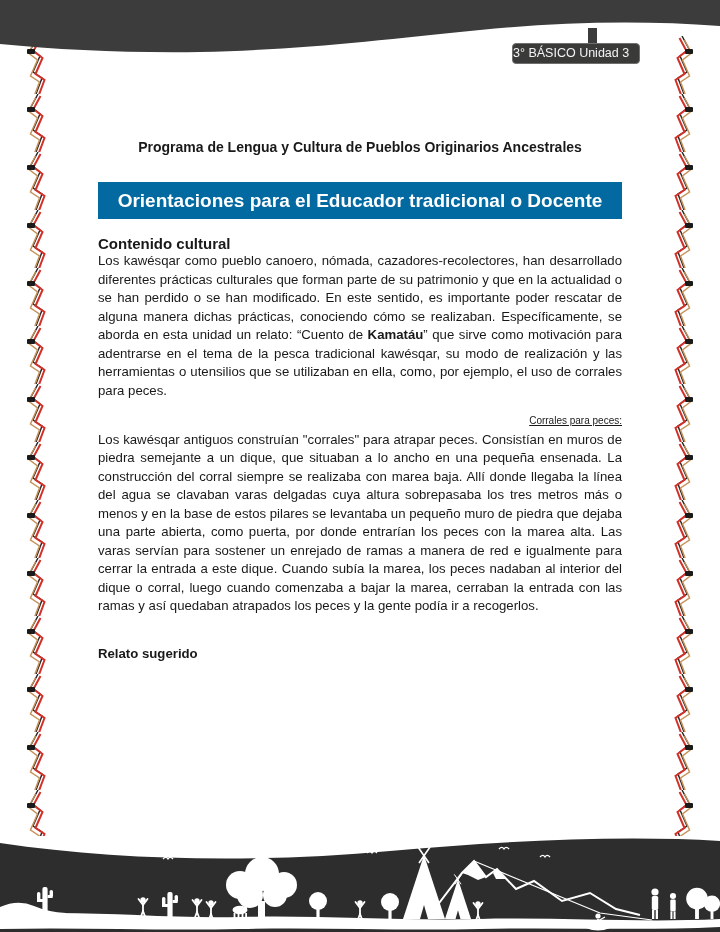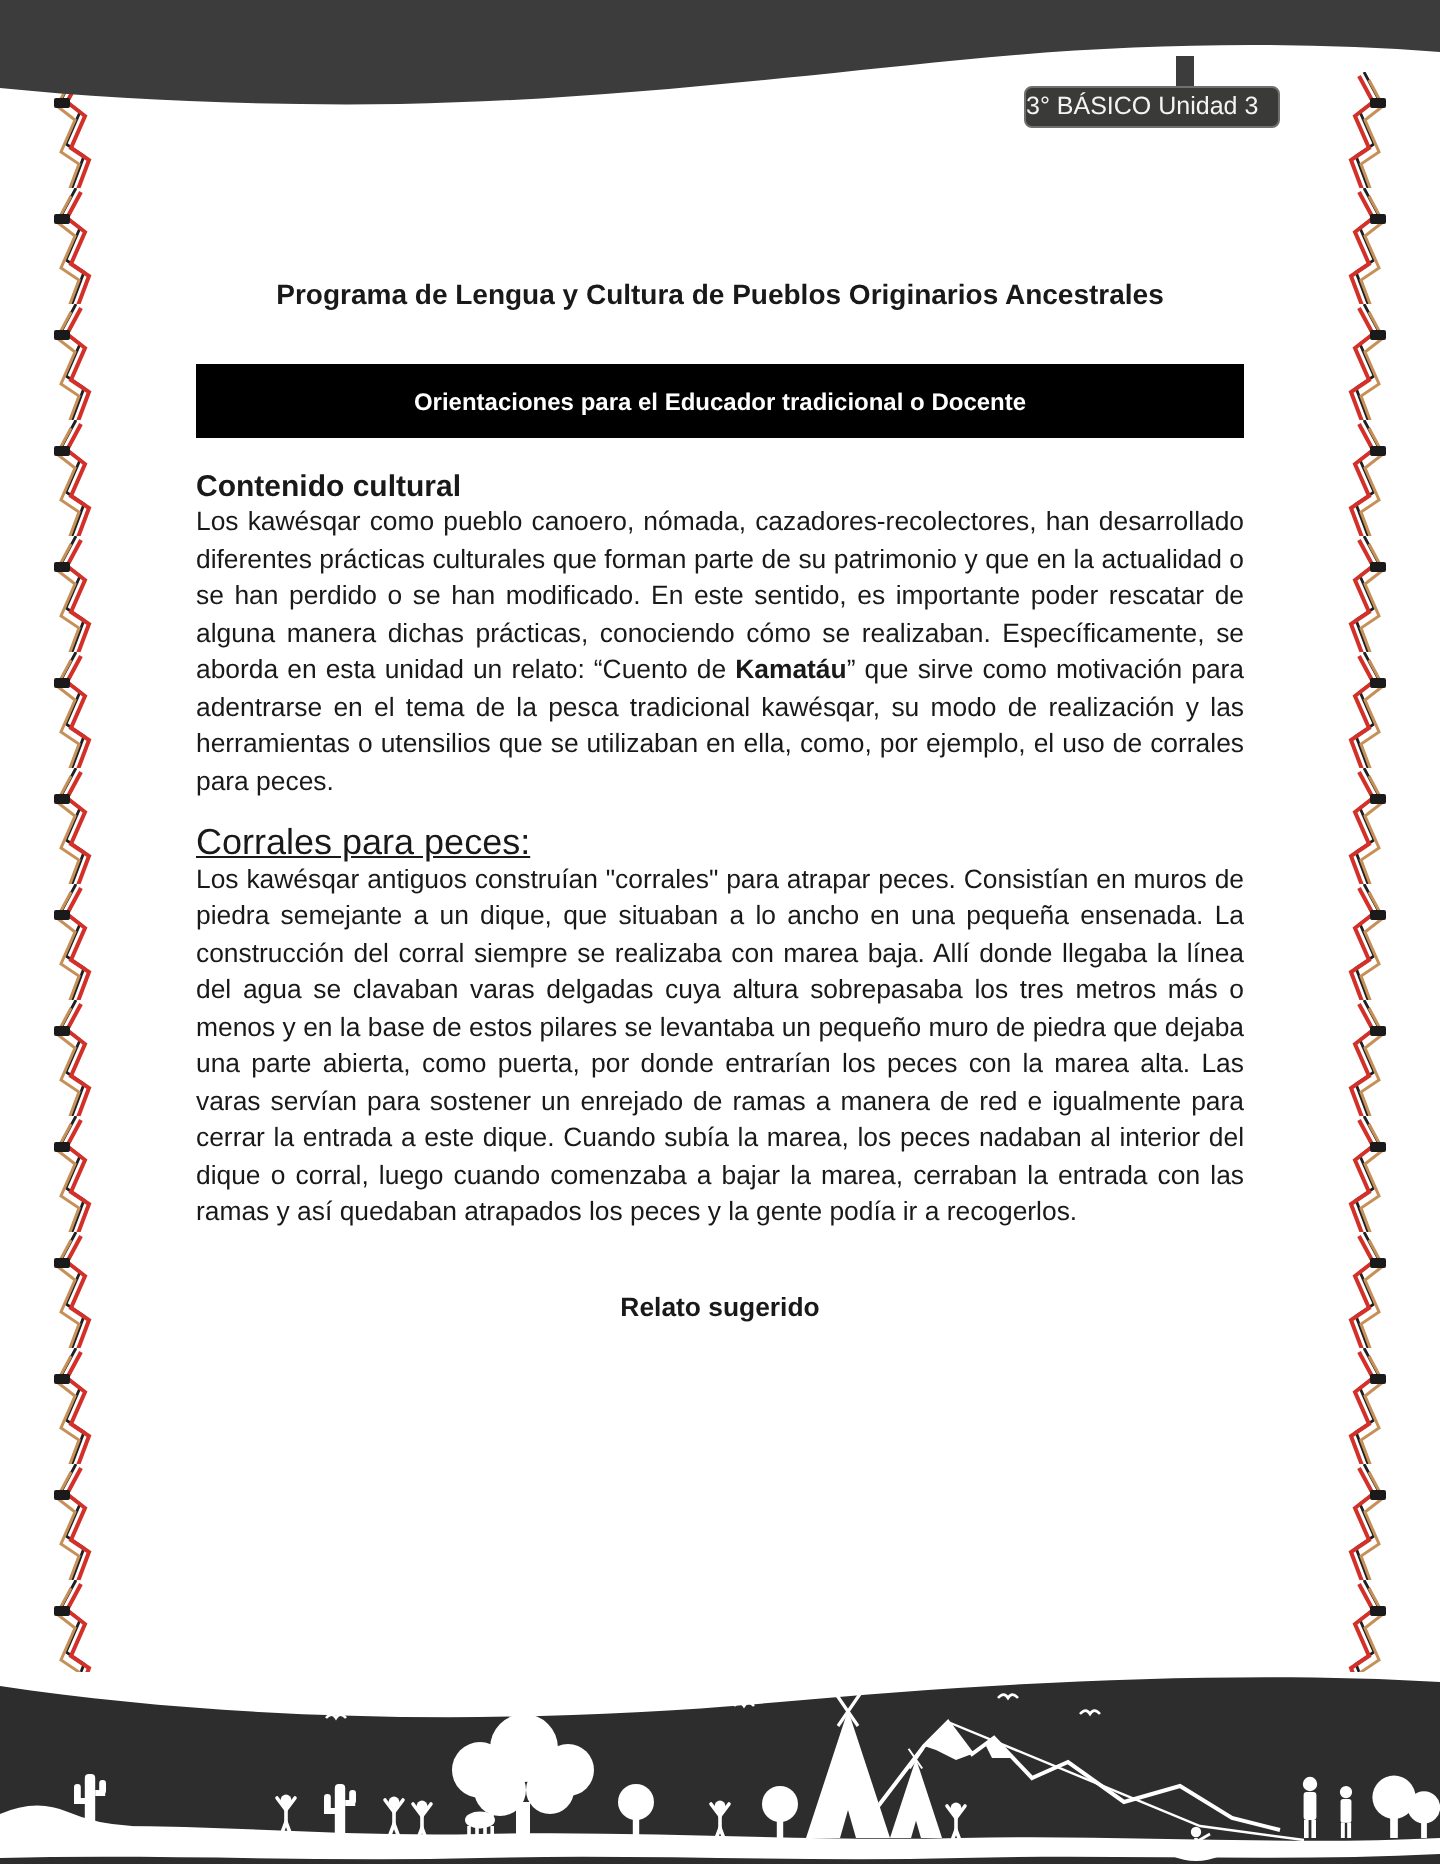--- a/index.html
+++ b/index.html
@@ -22,33 +22,33 @@
   .zig-border { position:absolute; top:36px; z-index:1; }
   .zig-left  { left:24px; }
   .zig-right { left:670px; transform:scaleX(-1); }
 
   
   .content { position:absolute; left:98px; top:0; width:524px; z-index:2; color:#191919; }
   .title-line { font-size:14px; font-weight:bold; text-align:center; margin:0; }
   .title-1 { margin-top:104px; }
   .title-2 { margin-top:19px; }
   .red-banner {
-    margin-top:27px; height:37px; background:#000000;
-    color:#ffffff; font-weight:bold; font-size:12px;
+    margin-top:27px; height:37px; background:#0369a1;
+    color:#ffffff; font-weight:bold; font-size:19px;
     display:flex; align-items:center; justify-content:center;
   }
   .section-heading { margin-top:16px; font-size:15px; font-weight:bold; }
   p.body { margin:0; font-size:13.2px; line-height:18.5px; text-align:justify; }
   .intro { margin-top:20px; font-weight:bold; }
   .p1 { margin-top:9px; }
-  .sub-underline { margin-top:12px; font-size:18px; line-height:18.5px; }
+  .sub-underline { margin-top:12px; font-size:10px; line-height:18.5px;text-align:right; }
   .sub-underline span { text-decoration:underline; }
   .p2 { margin-top:13px; }
   .citation { margin:4px 0 0 0; font-size:10.8px; line-height:15.5px; text-align:justify; color:#262626; }
-  .relato-heading { margin-top:30px; font-size:13.2px; font-weight:bold;text-align:center; }
+  .relato-heading { margin-top:30px; font-size:13.2px; font-weight:bold; }
   .p3 { margin-top:26px; }
 
   
   .footer-art { position:absolute; left:0; bottom:0; z-index:5; }
 </style>
 </head>
 <body>
 
 <svg width="0" height="0" aria-hidden="true">
   <defs>

